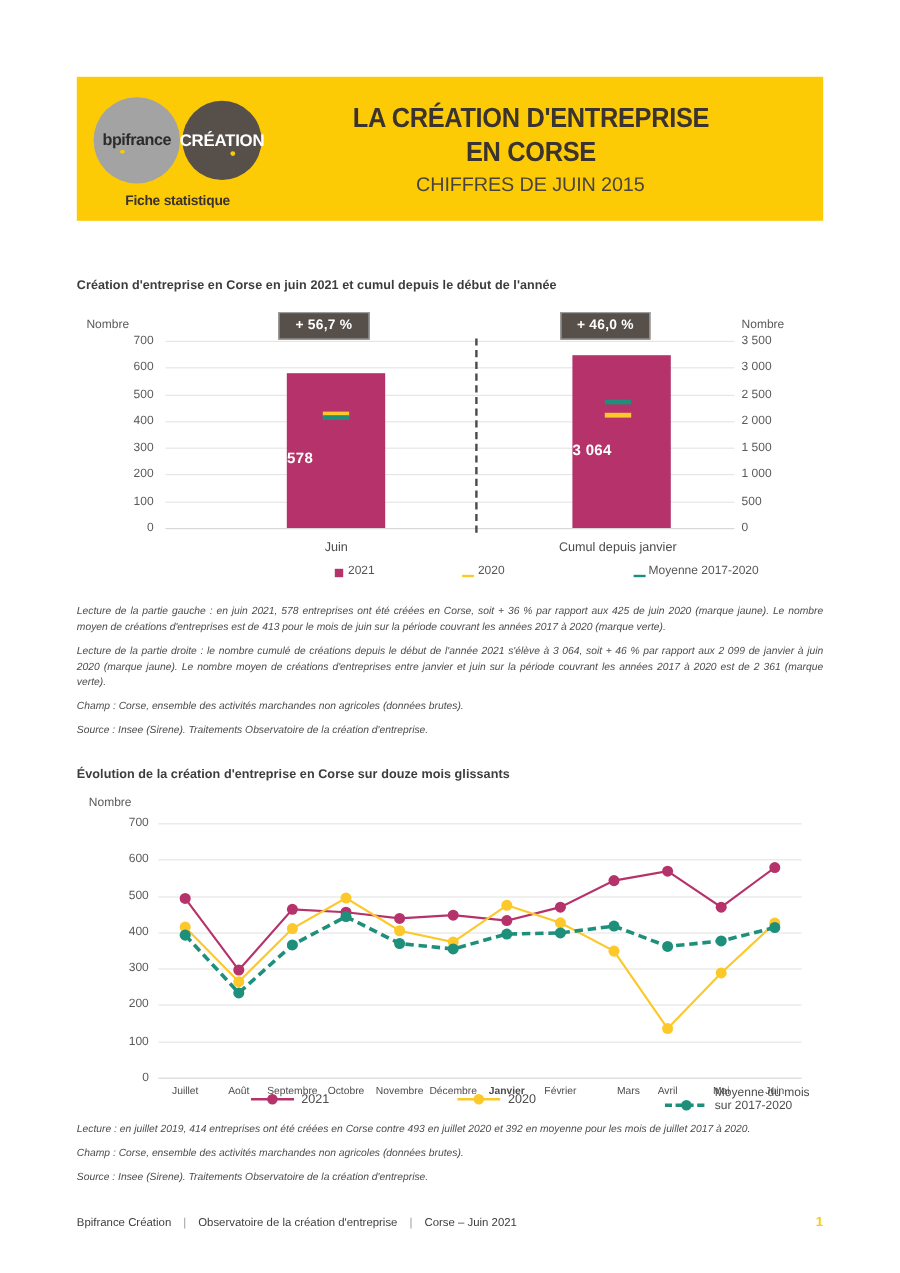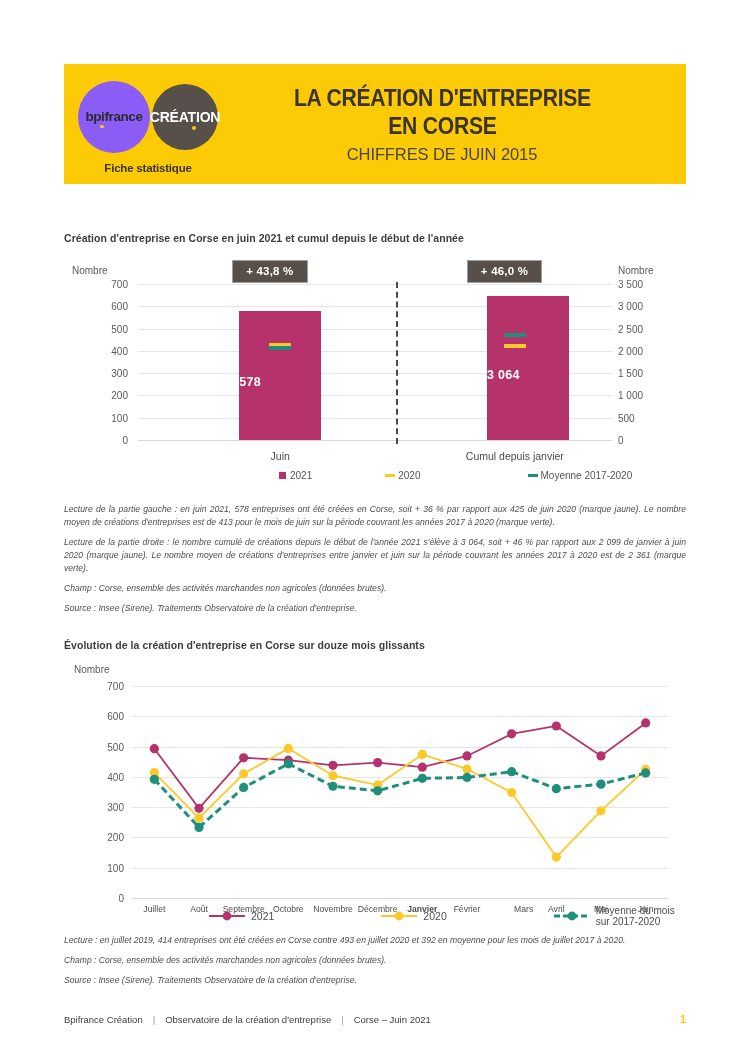--- a/index.html
+++ b/index.html
@@ -38,21 +38,21 @@
   }
   .logos {
     display: flex;
     align-items: center;
     gap: 2px;
   }
   .logo-circle-white {
     width: 72px;
     height: 72px;
     border-radius: 50%;
-    background: #8b5cf6;
+    background: #a3a3a3;
     display: flex;
     align-items: center;
     justify-content: center;
     position: relative;
   }
   .logo-circle-white .lbl {
     font-size: 13.5px;
     font-weight: bold;
     color: #2c2c2c;
     letter-spacing: -0.4px;
@@ -227,21 +227,21 @@
   }
 
   
   .legend-row {
     position: absolute;
     display: flex;
     align-items: center;
     font-size: 10px;
     color: #555;
   }
-  .lg-item { display: flex; align-items: center; padding-left: 15px; }
+  .lg-item { display: flex; align-items: flex-end; padding-left: 15px; }
   .lg-sq {
     width: 7px; height: 7px; margin-right: 4px; display: inline-block;
   }
   .lg-dash {
     width: 10px; height: 2.5px; margin-right: 3px; display: inline-block;
   }
   .lg-line-marker {
     display: inline-flex; align-items: center; margin-right: 6px;
   }
 
@@ -367,21 +367,21 @@
       <div class="gridline" style="top: 89.1429px;"></div>
       <div class="gridline" style="top: 66.8571px;"></div>
       <div class="gridline" style="top: 44.5714px;"></div>
       <div class="gridline" style="top: 22.2857px;"></div>
       <div class="gridline" style="top: 0px;"></div>
       <div class="bar" style="left: 101.2px; width: 82px; height: 128.811px;">
         <div class="bar-value" style="top: 64.0714px;">578</div>
       </div>
       <div class="marker yellow" style="left: 131.2px; top: 59.2857px;"></div>
       <div class="marker green" style="left: 131.2px; top: 61.96px;"></div>
-      <div class="bar" style="left: 349px; width: 82px; height: 144px;">
+      <div class="bar" style="left: 339px; width: 82px; height: 144px;">
         <div class="bar-value" style="top: 71.8269px;">3 064</div>
       </div>
       <div class="marker yellow" style="left: 365.83px; top: 60.4446px;"></div>
       <div class="marker green" style="left: 365.83px; top: 48.7669px;"></div>
     </div>
 
   <div id="bar-xcat-host">
       <div class="xcat" style="left: 216.2px; top: 192px;">Juin</div>
       <div class="xcat" style="left: 450.83px; top: 192px;">Cumul depuis janvier</div>
     </div>
@@ -409,21 +409,21 @@
     <div class="ytick left" style="top: 115.143px;">300</div>
     <div class="ytick right" style="top: 115.143px;">1 500</div>
     <div class="ytick left" style="top: 92.8571px;">400</div>
     <div class="ytick right" style="top: 92.8571px;">2 000</div>
     <div class="ytick left" style="top: 70.5714px;">500</div>
     <div class="ytick right" style="top: 70.5714px;">2 500</div>
     <div class="ytick left" style="top: 48.2857px;">600</div>
     <div class="ytick right" style="top: 48.2857px;">3 000</div>
     <div class="ytick left" style="top: 26px;">700</div>
     <div class="ytick right" style="top: 26px;">3 500</div>
-    <div class="badge" style="left: 168.2px; top: 2px;">+ 43,8 %</div>
+    <div class="badge" style="left: 168.2px; top: 2px;">+ 56,7 %</div>
     <div class="badge" style="left: 402.83px; top: 2px;">+ 46,0 %</div>
     <div class="sep-dash" style="left: 332.33px; top: 24px;"></div>
   </div>
 
 <div class="notes" id="notes1">
     <p>Lecture de la partie gauche : en juin 2021, 578 entreprises ont été créées en Corse, soit + 36 % par rapport aux 425 de juin 2020 (marque jaune). Le nombre moyen de créations d'entreprises est de 413 pour le mois de juin sur la période couvrant les années 2017 à 2020 (marque verte).</p>
     <p>Lecture de la partie droite : le nombre cumulé de créations depuis le début de l'année 2021 s'élève à 3 064, soit + 46 % par rapport aux 2 099 de janvier à juin 2020 (marque jaune). Le nombre moyen de créations d'entreprises entre janvier et juin sur la période couvrant les années 2017 à 2020 est de 2 361 (marque verte).</p>
     <p>Champ : Corse, ensemble des activités marchandes non agricoles (données brutes).</p>
     <p>Source : Insee (Sirene). Traitements Observatoire de la création d'entreprise.</p>
   </div>

